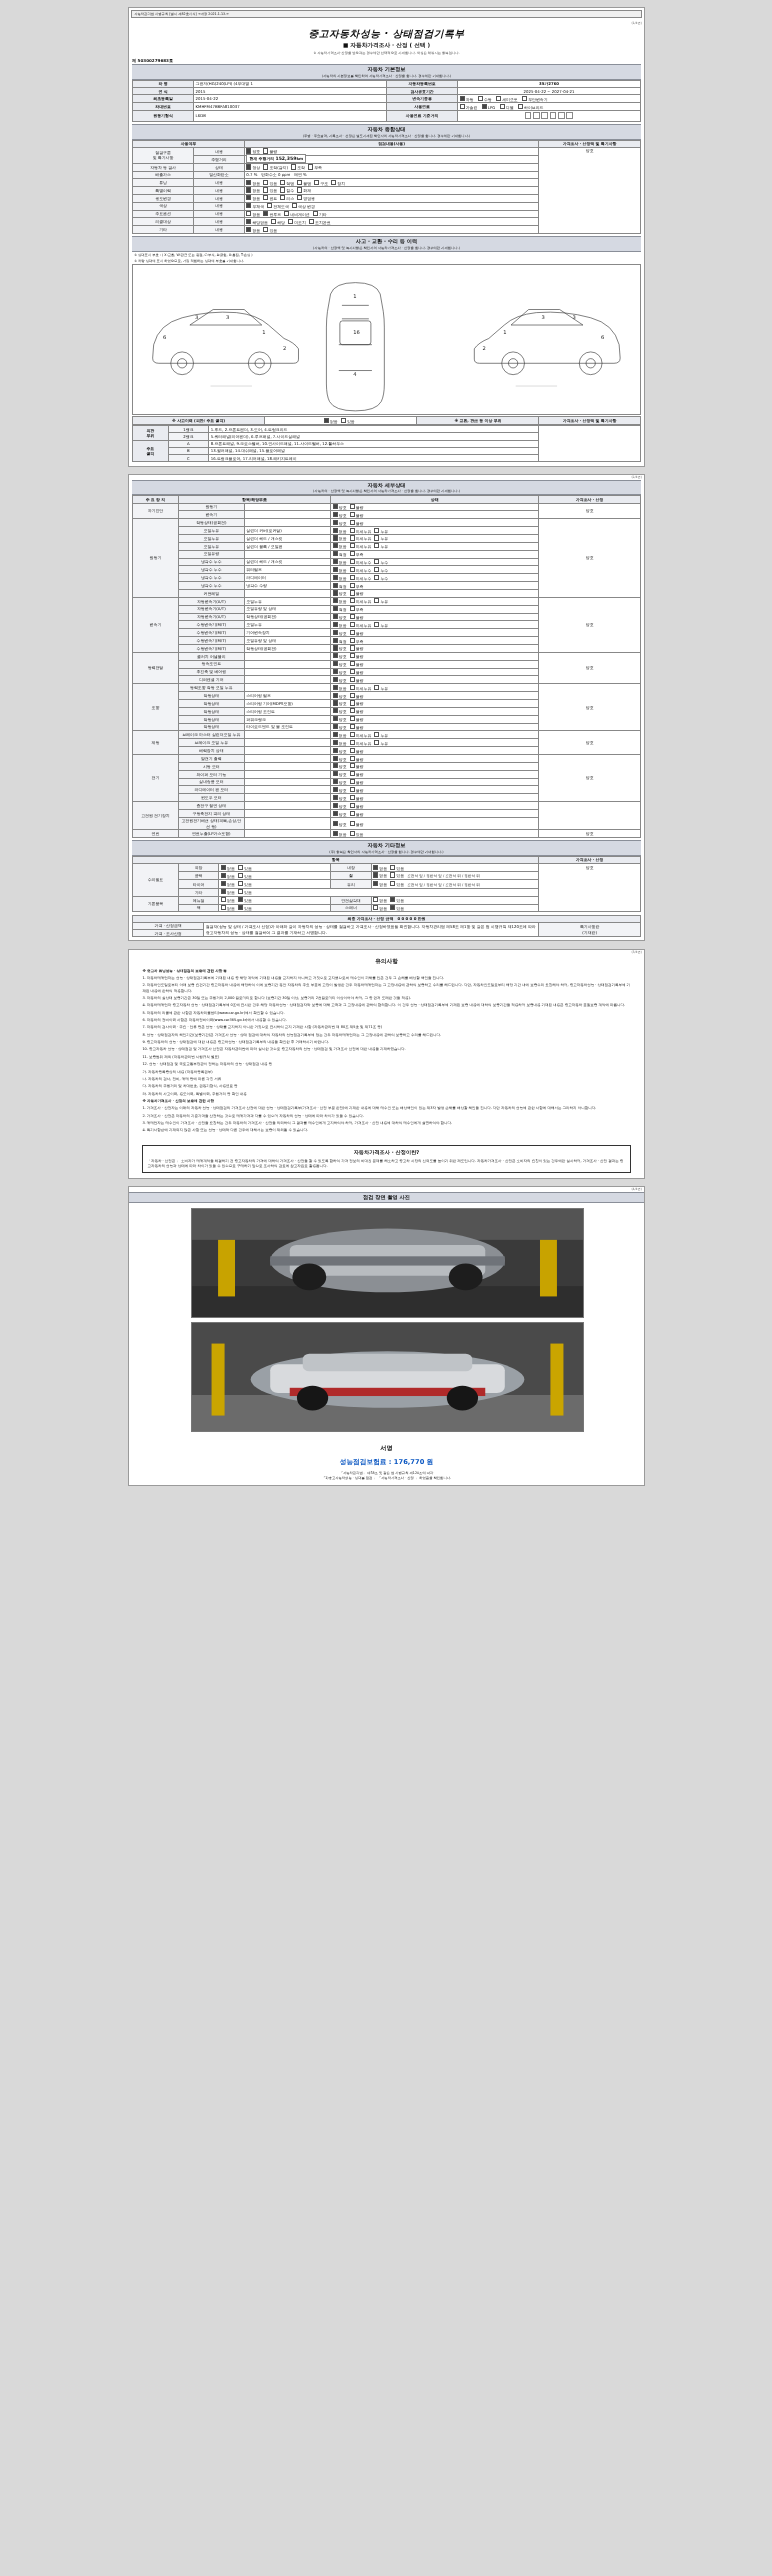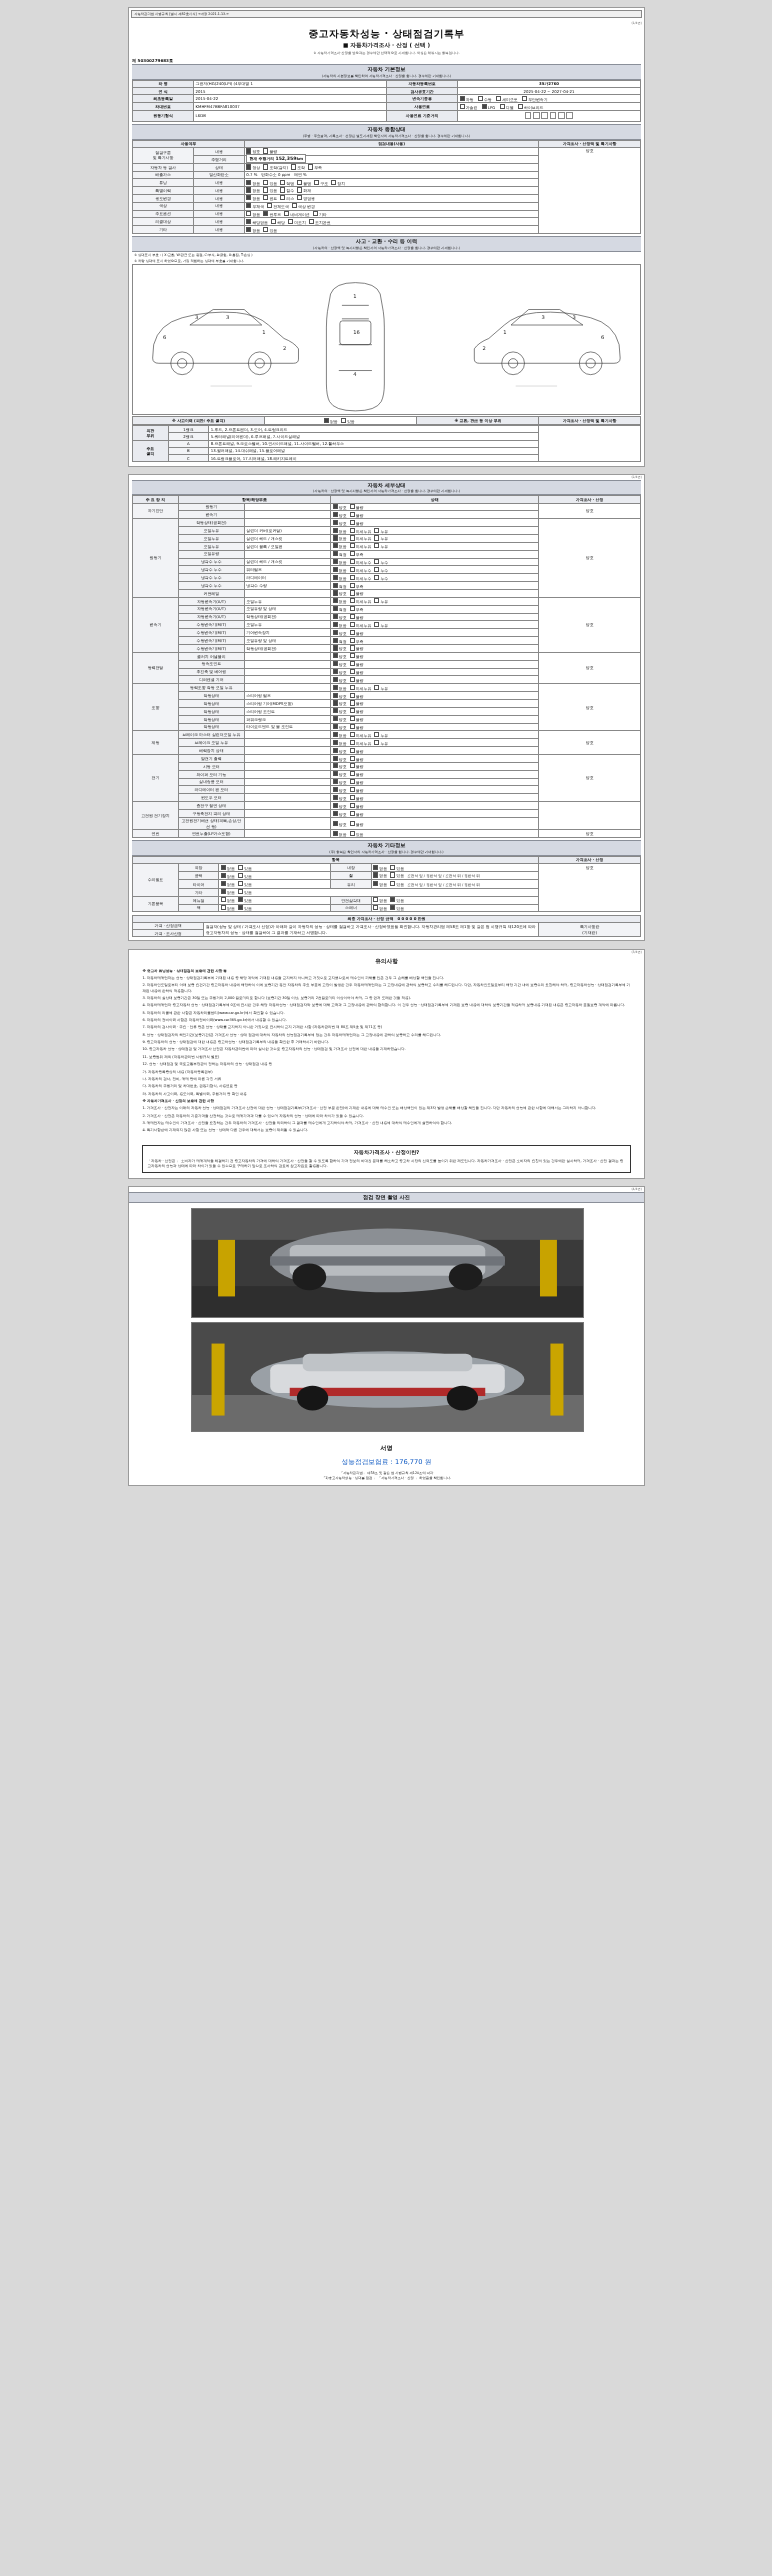--- a/index.html
+++ b/index.html
@@ -6,41 +6,41 @@
   body{font-family:"DejaVu Sans","Liberation Sans",sans-serif;font-size:4.6px;color:#111;}
   .page{width:773px;margin:0 auto;position:relative;}
   .sheet{background:#fff;border:0.5px solid #9a9a9a;margin:0 auto;}
   .s1{width:515px;margin:7.2px auto 0;}
   .s2{width:515px;margin:7.2px auto 0;}
   .s3{width:515px;margin:7.2px auto 0;}
   .s5{width:515px;margin:7.2px auto 7.2px;}
   .tiny{font-size:3.6px;}
   .topnote{font-size:3.3px;border:0.5px solid #888;background:#efefef;padding:1px 2.1px;margin:2.1px;line-height:1.25;}
   .title-wrap{text-align:center;padding:2.1px 0 1px;}
-  .main-title{font-size:9.8px;font-weight:bold;letter-spacing:0.5px;}
+  .main-title{font-size:9.8px;font-weight:bold;letter-spacing:0.5px;font-style:italic;}
   .sub-title{font-size:5.7px;font-weight:bold;margin-top:1.5px;}
   .sub-note{font-size:3.3px;color:#333;margin-top:1px;line-height:1.3;}
   .idline{font-size:4.1px;font-weight:bold;padding:1.5px 3.1px;}
   .bar{background:#d5d9e2;border-top:0.5px solid #8a8f99;border-bottom:0.5px solid #8a8f99;text-align:center;font-weight:bold;font-size:5.2px;padding:1px 0;position:relative;}
   .bar .cap{display:block;font-size:3.3px;font-weight:normal;margin-top:0.5px;}
   table{border-collapse:collapse;width:100%;table-layout:fixed;}
   td,th{border:0.5px solid #888;font-size:3.9px;padding:0.5px 1.5px;vertical-align:middle;line-height:1.35;}
   .hd{background:#e9ebf0;text-align:center;font-weight:bold;}
   .hd2{background:#f2f3f6;text-align:center;}
   .c{text-align:center;}
   .b{font-weight:bold;}
   .cb{display:inline-block;width:3.1px;height:3.1px;border:0.5px solid #555;background:#fff;vertical-align:-0.5px;margin-right:1px;}
   .cb.on{background:#444;}
   .opt{display:inline-block;margin-right:3.1px;white-space:nowrap;}
   .diagram{height:149px;position:relative;background:#fff;border:0.5px solid #888;margin:0;}
   .d-note{font-size:3.3px;padding:1px 2.1px;line-height:1.3;}
   .photo-area{padding:5.2px 62px;}
   .photo{width:100%;height:108px;border:0.5px solid #777;margin-bottom:4.1px;position:relative;overflow:hidden;background:#2a2a2a;}
   .sig-title{text-align:center;font-size:6.2px;font-weight:bold;padding:3.1px 0 2.1px;}
-  .fee{text-align:center;font-size:6.7px;font-weight:normal;color:#0b57c2;padding:2.1px 0 4.1px;}
+  .fee{text-align:center;font-size:6.7px;font-weight:bold;color:#0b57c2;padding:2.1px 0 4.1px;}
   .footnote{font-size:3.3px;text-align:center;line-height:1.5;padding:0 10.3px 4.1px;}
   .notice-title{text-align:center;font-weight:bold;font-size:5.7px;padding:3.1px 0 1px;}
   .notice-body{font-size:3.5px;line-height:1.5;padding:2.1px 13.4px 5.2px;}
   .notice-body p{margin:0 0 2.1px;}
   .notice-h{font-weight:bold;margin:3.1px 0 1.5px;}
   .boxnote{border:0.8px solid #333;margin:4.1px 13.4px;padding:3.1px 4.1px;font-size:3.5px;line-height:1.5;}
   .boxnote .bt{text-align:center;font-weight:bold;font-size:5.2px;margin-bottom:2.1px;}
   .pagetag{font-size:3.1px;text-align:right;color:#666;padding:0.5px 2.1px;}
   .digitbox{display:inline-block;width:4.6px;height:5.7px;border:0.5px solid #888;margin-right:0.5px;}
   .hl{background:#fff;border:0.5px solid #888;padding:1px 2.1px;font-weight:bold;}

